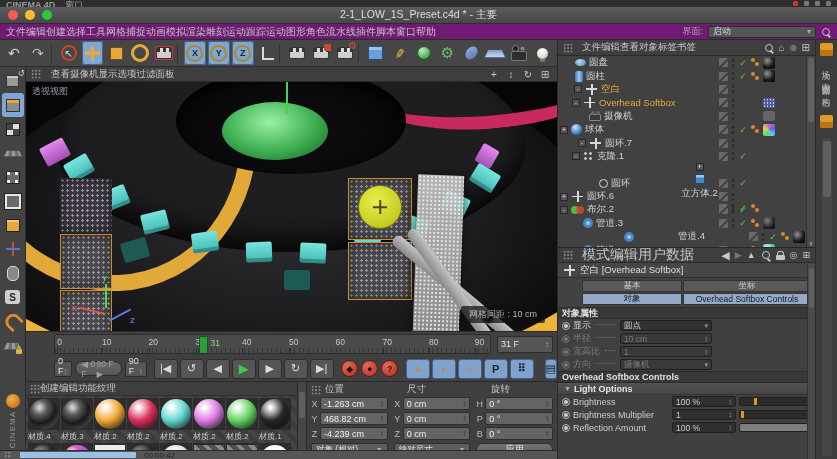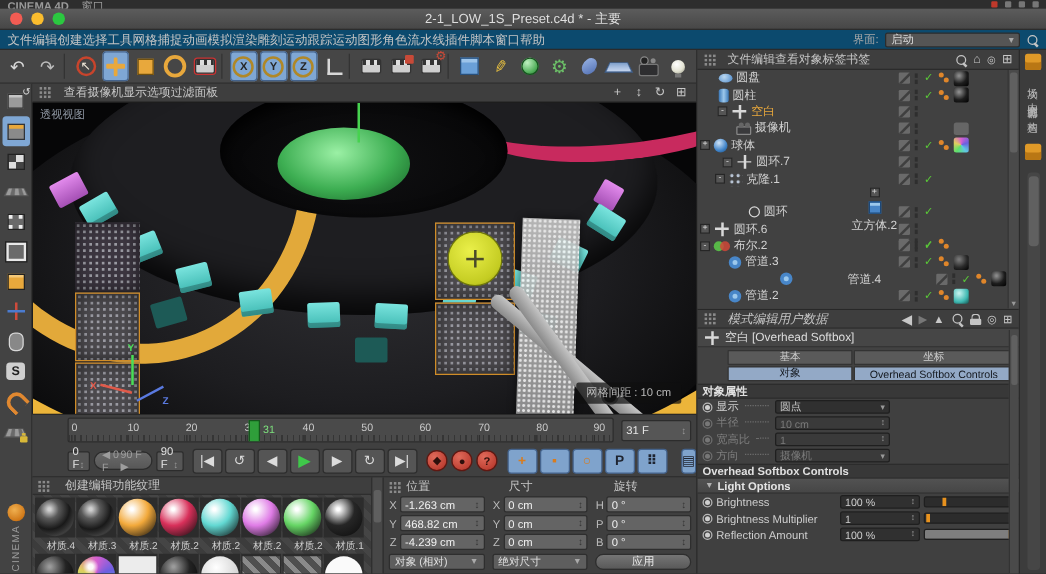--- a/index.html
+++ b/index.html
@@ -9,21 +9,21 @@
   
   .macbar{height:7px;background:#2e2e2e;overflow:hidden;display:flex;align-items:flex-start;padding:0 6px;gap:10px;color:#9a9a9a;font-size:9px;line-height:11px;}
   .macbar .r{margin-left:auto;display:flex;gap:6px;}
   .macbar .dot{width:5px;height:5px;border-radius:1px;background:#777;margin-top:1px;}
   .macbar .dot.red{background:#c0392b;}
   .titlebar{height:17px;background:linear-gradient(#5c5c5c,#474747);border-bottom:1px solid #2c2c2c;position:relative;display:flex;align-items:center;}
   .tl{display:flex;gap:7px;margin-left:8px;}
   .tl span{width:10px;height:10px;border-radius:50%;}
   .tl .c1{background:#f25c53;}.tl .c2{background:#fbbd2e;}.tl .c3{background:#2bc840;}
   .title{position:absolute;left:0;right:0;text-align:center;color:#dedede;font-size:10.5px;}
-  .menubar{height:16px;background:#0c4a6e;border-bottom:1px solid #2b2b2b;display:flex;align-items:center;padding:0 6px;gap:11px;}
+  .menubar{height:16px;background:#701a75;border-bottom:1px solid #2b2b2b;display:flex;align-items:center;padding:0 6px;gap:11px;}
   .menubar .mi{color:#c4c4c4;font-size:10px;cursor:default;}
   .menubar .right{margin-left:auto;display:flex;align-items:center;gap:5px;}
   .iface-dd{width:108px;height:12px;background:#555;border:1px solid #2c2c2c;border-radius:2px;display:flex;align-items:center;padding:0 4px;color:#ddd;font-size:9px;}
   .iface-dd .car{margin-left:auto;color:#aaa;font-size:8px;}
 
   
   .toolbar{height:27px;background:#464646;border-bottom:1px solid #2c2c2c;display:flex;align-items:center;padding:0 3px;gap:2px;}
   .tbtn{width:24px;height:24px;display:flex;align-items:center;justify-content:center;border-radius:3px;position:relative;}
   .tbtn.active{background:#7fa7d4;box-shadow:inset 0 0 0 1px #44638c;}
   .tbtn.sep{width:5px;height:20px;border-left:1px solid #333;border-radius:0;}
@@ -144,24 +144,24 @@
   .t-btn.play{color:#3fc84a;font-size:13px;}
   .t-red{width:17px;height:17px;border-radius:50%;background:radial-gradient(circle at 35% 30%,#e06a5a,#b03024);border:1px solid #5e1812;color:#2e0f0b;font-size:9px;display:flex;align-items:center;justify-content:center;font-weight:bold;}
   .t-key{width:24px;height:20px;background:#7fa3cc;border:1px solid #44638c;border-radius:3px;display:flex;align-items:center;justify-content:center;font-size:11px;font-weight:bold;}
   .t-key.orange{color:#d87c1e;}
   .t-key.dark{color:#1e2430;}
   .filmbtn{margin-left:8px;}
 
   
   .bottomrow{flex:1;display:flex;min-height:0;}
   .materials{width:272px;background:#3f3f3f;border-right:1px solid #2a2a2a;display:flex;flex-direction:column;overflow:hidden;}
-  .mat-menu{height:14px;display:flex;align-items:center;gap:12px;padding:0 4px;background:#3e3e3e;border-bottom:1px solid #2e2e2e;}
+  .mat-menu{height:14px;display:flex;align-items:center;padding:0 4px;background:#3e3e3e;border-bottom:1px solid #2e2e2e;}
   .mat-menu .mi{font-size:9.5px;color:#c6c6c6;}
   .mat-grid{flex:1;display:flex;flex-wrap:wrap;gap:1px;padding:2px 0 0 2px;background:repeating-linear-gradient(45deg,#454545 0 5px,#3c3c3c 5px 10px);overflow:hidden;}
-  .mslot{width:32px;height:44px;display:flex;flex-direction:column;align-items:flex-end;}
+  .mslot{width:32px;height:44px;display:flex;flex-direction:column;align-items:flex-start;}
   .mthumb{width:32px;height:33px;background:#2c2c2c;display:flex;align-items:center;justify-content:center;}
   .ball{width:30px;height:30px;border-radius:50%;background:radial-gradient(circle at 35% 28%,#ffffff 4%,var(--c,#888) 45%,#0c0c0c 98%);}
   .v-metal{background:radial-gradient(circle at 35% 28%,#cfcfcf 4%,#5a5a5a 26%,#191919 55%,#3e3e3e 75%,#0c0c0c);}
   .v-rainbow{background:radial-gradient(circle at 35% 28%,rgba(255,255,255,.95) 0 7%,transparent 22%),conic-gradient(#d85fd0,#6a5fe0,#5fc9e0,#5fe06a,#e0cf5f,#d85fd0);}
   .v-flat{background:#ececec;border-radius:0;}
   .v-stripes{background:repeating-linear-gradient(45deg,#8a8a8a 0 4px,#4f4f4f 4px 9px);border-radius:0;}
   .v-white{background:radial-gradient(circle at 40% 30%,#ffffff,#d4d4d4 65%,#969696);}
   .v-black{background:radial-gradient(circle at 36% 28%,#9a9a9a 3%,#232323 45%,#000);}
   .v-bw{background:linear-gradient(#fafafa 46%,#161616 52%);}
   .mlabel{font-size:8px;color:#cfcfcf;margin-top:1px;}
@@ -233,21 +233,21 @@
   .t-boole::before{content:"";position:absolute;left:0;top:1px;width:8px;height:8px;border-radius:50%;background:#58b848;}
   .t-boole::after{content:"";position:absolute;right:0;top:1px;width:8px;height:8px;border-radius:50%;background:#d04838;opacity:.85;}
   .t-tube{width:10px;height:10px;border:3px solid #4886c8;border-radius:50%;background:#9cc8ec;}
   .om-scroll{position:absolute;right:0;top:0;bottom:0;width:9px;background:#4a4a4a;border-left:1px solid #333;}
   .om-scroll::before{content:"";position:absolute;left:1px;right:1px;top:2px;height:64px;background:#606060;border-radius:2px;}
   .om-scroll::after{content:"▼";position:absolute;bottom:0;left:1px;font-size:6px;color:#999;}
 
   
   .am{flex:1;display:flex;flex-direction:column;overflow:hidden;position:relative;}
   .am-menu{height:15px;background:#3e3e3e;border-bottom:1px solid #2b2b2b;display:flex;align-items:center;gap:9px;padding:0 5px;}
-  .am-menu .mi{font-size:10px;color:#c6c6c6;font-style:italic;}
+  .am-menu .mi{font-size:14px;color:#c6c6c6;}
   .am-icons{margin-left:auto;display:flex;gap:5px;align-items:center;color:#c8c8c8;font-size:9px;}
   .lockic{position:relative;width:9px;height:9px;}
   .lockic::before{content:"";position:absolute;left:1px;top:0;width:5px;height:4px;border:1.5px solid #c4c4c4;border-bottom:none;border-radius:3px 3px 0 0;}
   .lockic::after{content:"";position:absolute;left:0;bottom:0;width:9px;height:5px;background:#c4c4c4;border-radius:1px;}
   .am-title{height:15px;display:flex;align-items:center;gap:4px;padding:0 5px;background:#464646;border-bottom:1px solid #303030;font-size:9.5px;color:#dedede;}
   .am-tabs{display:grid;grid-template-columns:100px 128px;gap:1px;padding:2px 0 2px 24px;background:#424242;}
   .amtab{height:12px;display:flex;align-items:center;justify-content:center;font-size:8.5px;background:#5a5a5a;color:#cfcfcf;border:1px solid #333;border-radius:1px;}
   .amtab.hl{background:#93a9c6;color:#14181e;}
   .am-sec{height:12px;background:#383838;border-top:1px solid #2c2c2c;border-bottom:1px solid #2c2c2c;display:flex;align-items:center;padding:0 4px;font-size:9px;font-weight:bold;color:#e0e0e0;}
   .am-sub{height:12px;background:linear-gradient(#525252,#464646);display:flex;align-items:center;gap:3px;padding:0 6px;font-size:9px;font-weight:bold;color:#e4e4e4;border-bottom:1px solid #333;}
@@ -819,20 +819,27 @@
                     <span>绝对尺寸</span>
                     <span class="car">▼</span>
                   </span>
                 <span class="applybtn">应用</span>
               </div>
             </div>
           </div>
         </div>
       </div>
 
+      <div class="statusbar">
+        <span class="handle" style="width:8px;height:8px"></span>
+        <span class="progress">
+            <i></i>
+          </span>
+        <span class="stime">00:00:42</span>
+      </div>
     </div>
 
     <div class="right-pane">
 
       <div class="om">
         <div class="om-menu">
           <span class="handle"></span>
           <span><span class="mi">文件</span><span class="mi">编辑</span><span class="mi">查看</span><span class="mi">对象</span><span class="mi">标签</span><span class="mi">书签</span></span>
           <span class="om-icons">
             <span class="mag"></span>
@@ -877,20 +884,33 @@
               <span class="oname sel">空白</span>
               <span class="ocols">
                 <span class="lsq"></span>
                 <span class="vdots"></span>
                 <span class="chk"></span>
                 <span class="dotpair"></span>
 
               </span>
             </div>
           
+            <div class="orow" style="padding-left: 14px;">
+              <span class="exp">-</span>
+              <span class="oicon t-null"></span>
+              <span class="oname sel">Overhead Softbox</span>
+              <span class="ocols">
+                <span class="lsq"></span>
+                <span class="vdots"></span>
+                <span class="chk"></span>
+                <span class="dotpair"></span>
+
+                <span class="tagbox xpresso"></span>
+              </span>
+            </div>
           
             <div class="orow" style="padding-left: 20px;">
               <span class="exp"></span>
               <span class="oicon t-cam"></span>
               <span class="oname">摄像机</span>
               <span class="ocols">
                 <span class="lsq"></span>
                 <span class="vdots"></span>
                 <span class="chk"></span>
                 <span class="dotpair"></span>

